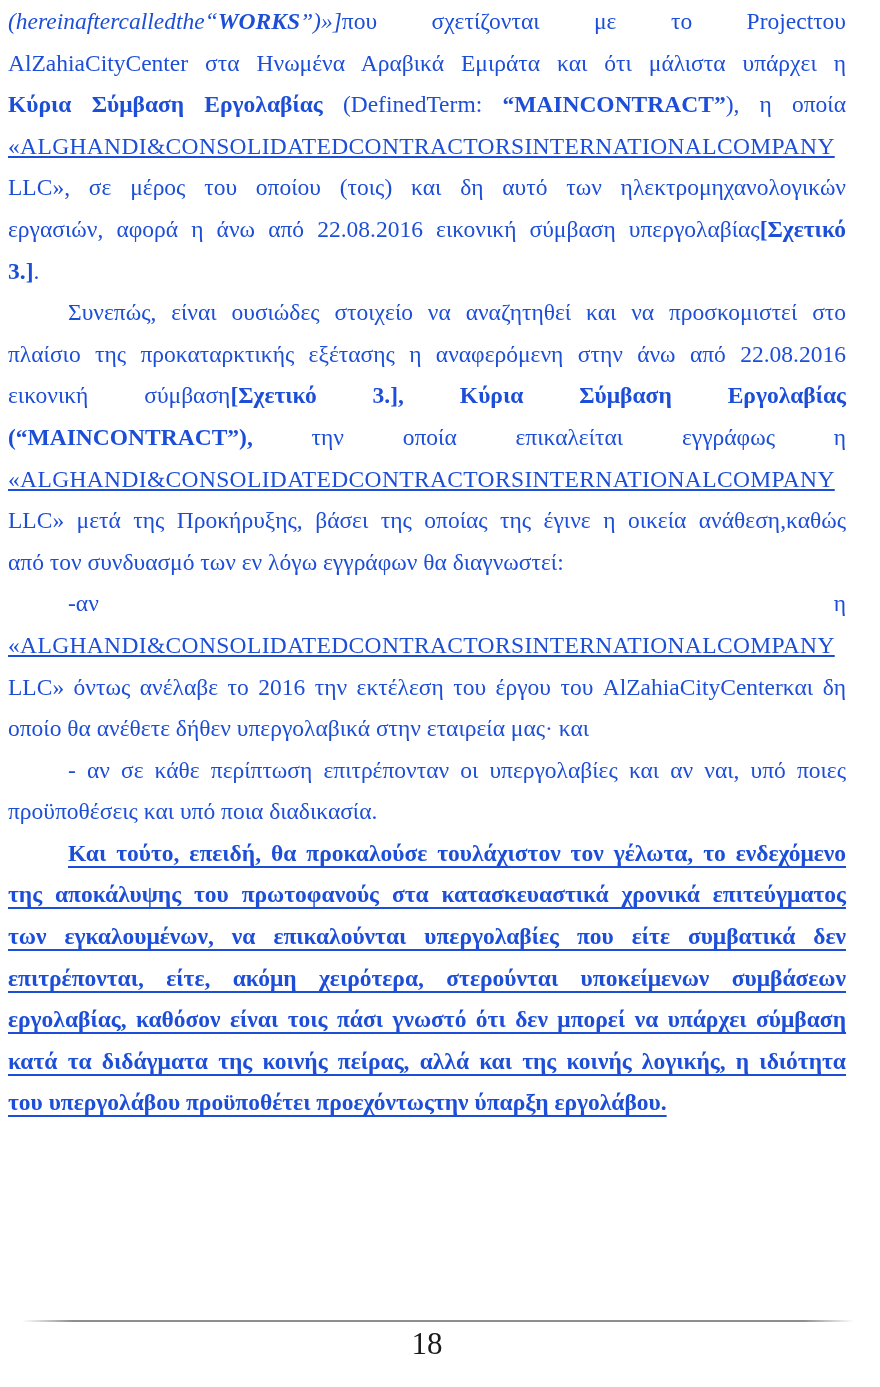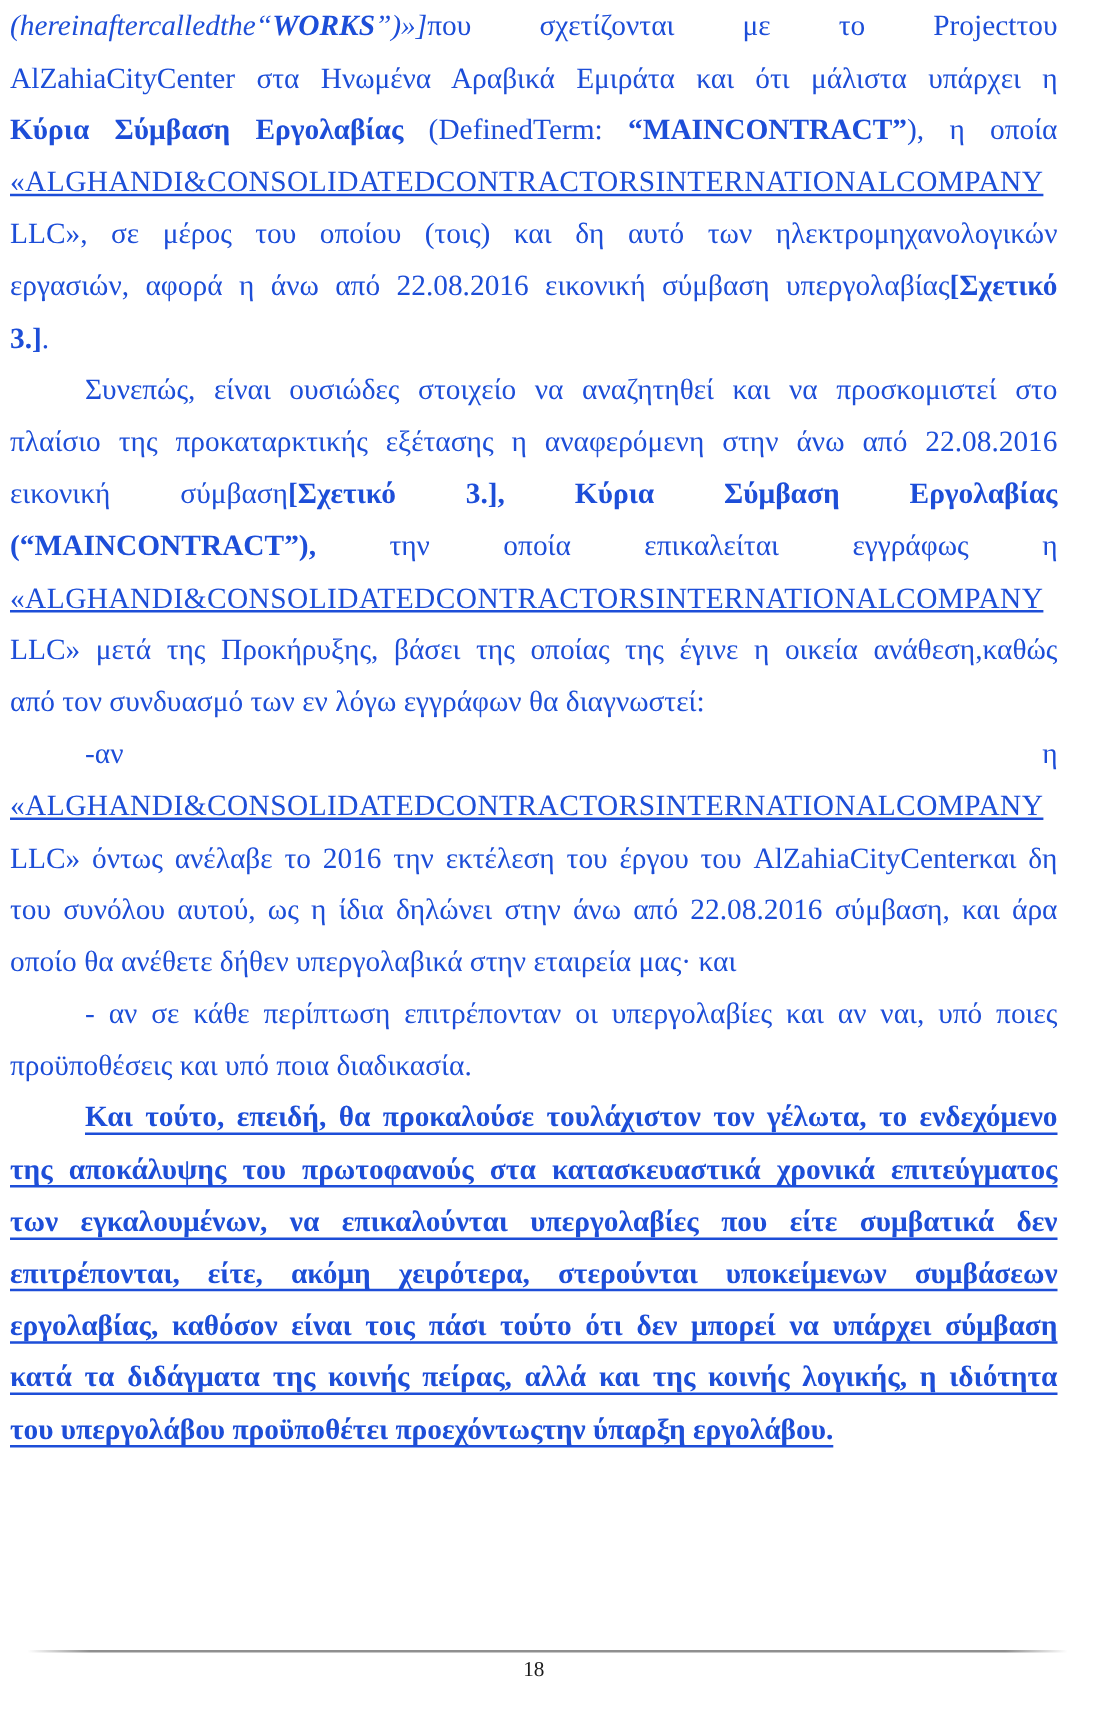--- a/index.html
+++ b/index.html
@@ -58,21 +58,21 @@
       #8f8f8f 94%,
       rgba(140,140,140,0) 100%);
   }
   .page-num {
     position: absolute;
     left: 8px;
     top: 1326px;
     width: 838px;
     text-align: center;
     font-family: "Liberation Serif", serif;
-    font-size: 17px;
+    font-size: 31px;
     color: #1a1a1a;
   }
 </style>
 </head>
 <body>
 
 <div class="page">
   <div class="doc">
       <div class="para">
         <div class="line"><span class="seg i">(hereinaftercalledthe“</span><span class="seg b i">WORKS</span><span class="seg i">”)»]</span><span class="seg">που σχετίζονται με το Projectτου</span></div>
@@ -89,32 +89,31 @@
         <div class="line"><span class="seg">εικονική σύμβαση</span><span class="seg b">[Σχετικό 3.], Κύρια Σύμβαση Εργολαβίας</span></div>
         <div class="line"><span class="seg b">(“MAINCONTRACT”),</span><span class="seg"> την οποία επικαλείται εγγράφως η</span></div>
         <div class="line caps"><span class="seg">«ALGHANDI&amp;CONSOLIDATEDCONTRACTORSINTERNATIONALCOMPANY</span></div>
         <div class="line"><span class="seg">LLC» μετά της Προκήρυξης, βάσει της οποίας της έγινε η οικεία ανάθεση,καθώς</span></div>
         <div class="line last"><span class="seg">από τον συνδυασμό των εν λόγω εγγράφων θα διαγνωστεί:</span></div>
       </div>
       <div class="para">
         <div class="line indent"><span class="seg">-αν η</span></div>
         <div class="line caps"><span class="seg">«ALGHANDI&amp;CONSOLIDATEDCONTRACTORSINTERNATIONALCOMPANY</span></div>
         <div class="line"><span class="seg">LLC» όντως ανέλαβε το 2016 την εκτέλεση του έργου του AlZahiaCityCenterκαι δη</span></div>
-        <div class="line"><span class="seg">του συνόλου αυτού, ως η ίδια δηλώνει στην άνω από 22.08.2016 σύμβαση, και άρα</span></div>
         <div class="line last"><span class="seg">οποίο θα ανέθετε δήθεν υπεργολαβικά στην εταιρεία μας· και</span></div>
       </div>
       <div class="para">
         <div class="line indent"><span class="seg">- αν σε κάθε περίπτωση επιτρέπονταν οι υπεργολαβίες και αν ναι, υπό ποιες</span></div>
         <div class="line last"><span class="seg">προϋποθέσεις και υπό ποια διαδικασία.</span></div>
       </div>
       <div class="para u">
         <div class="line indent"><span class="seg">Και τούτο, επειδή, θα προκαλούσε τουλάχιστον τον γέλωτα, το ενδεχόμενο</span></div>
         <div class="line"><span class="seg">της αποκάλυψης του πρωτοφανούς στα κατασκευαστικά χρονικά επιτεύγματος</span></div>
         <div class="line"><span class="seg">των εγκαλουμένων, να επικαλούνται υπεργολαβίες που είτε συμβατικά δεν</span></div>
         <div class="line"><span class="seg">επιτρέπονται, είτε, ακόμη χειρότερα, στερούνται υποκείμενων συμβάσεων</span></div>
-        <div class="line"><span class="seg">εργολαβίας, καθόσον είναι τοις πάσι τούτο ότι δεν μπορεί να υπάρχει σύμβαση</span></div>
+        <div class="line"><span class="seg">εργολαβίας, καθόσον είναι τοις πάσι γνωστό ότι δεν μπορεί να υπάρχει σύμβαση</span></div>
         <div class="line"><span class="seg">κατά τα διδάγματα της κοινής πείρας, αλλά και της κοινής λογικής, η ιδιότητα</span></div>
         <div class="line last"><span class="seg">του υπεργολάβου προϋποθέτει προεχόντωςτην ύπαρξη εργολάβου.</span></div>
       </div>
     </div>
   <div class="footer-rule"></div>
   <div class="page-num">18</div>
 </div>
 
 </body></html>

